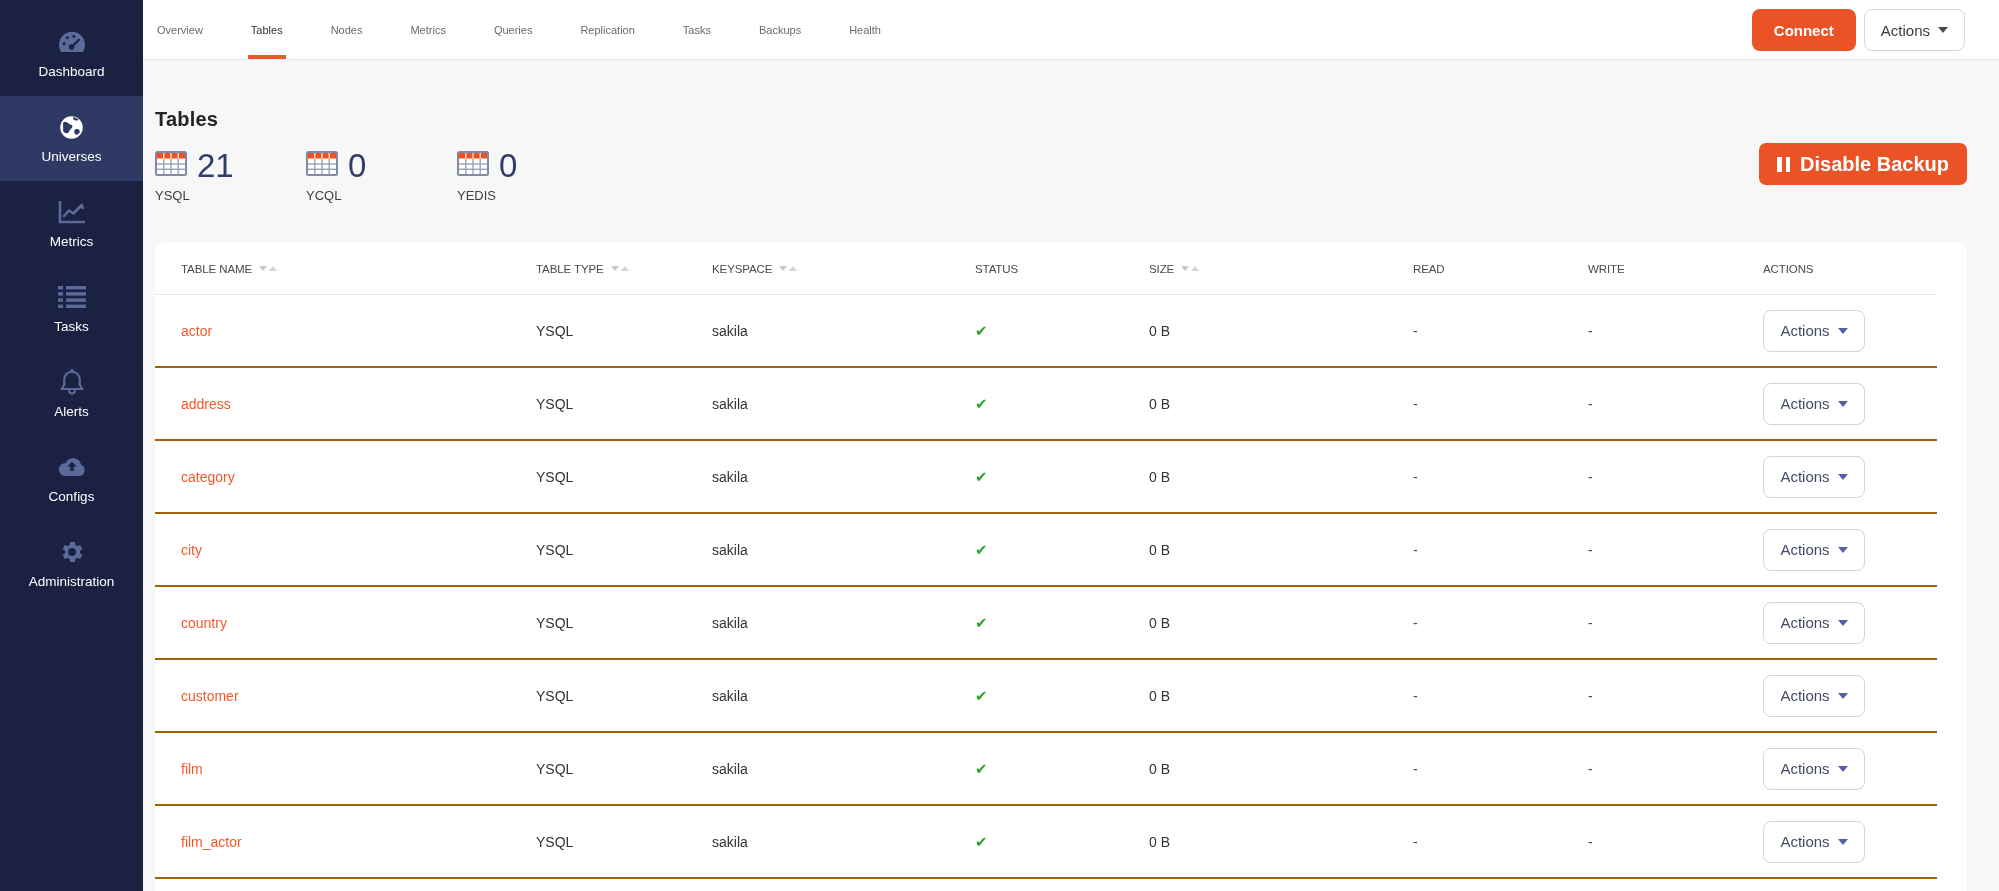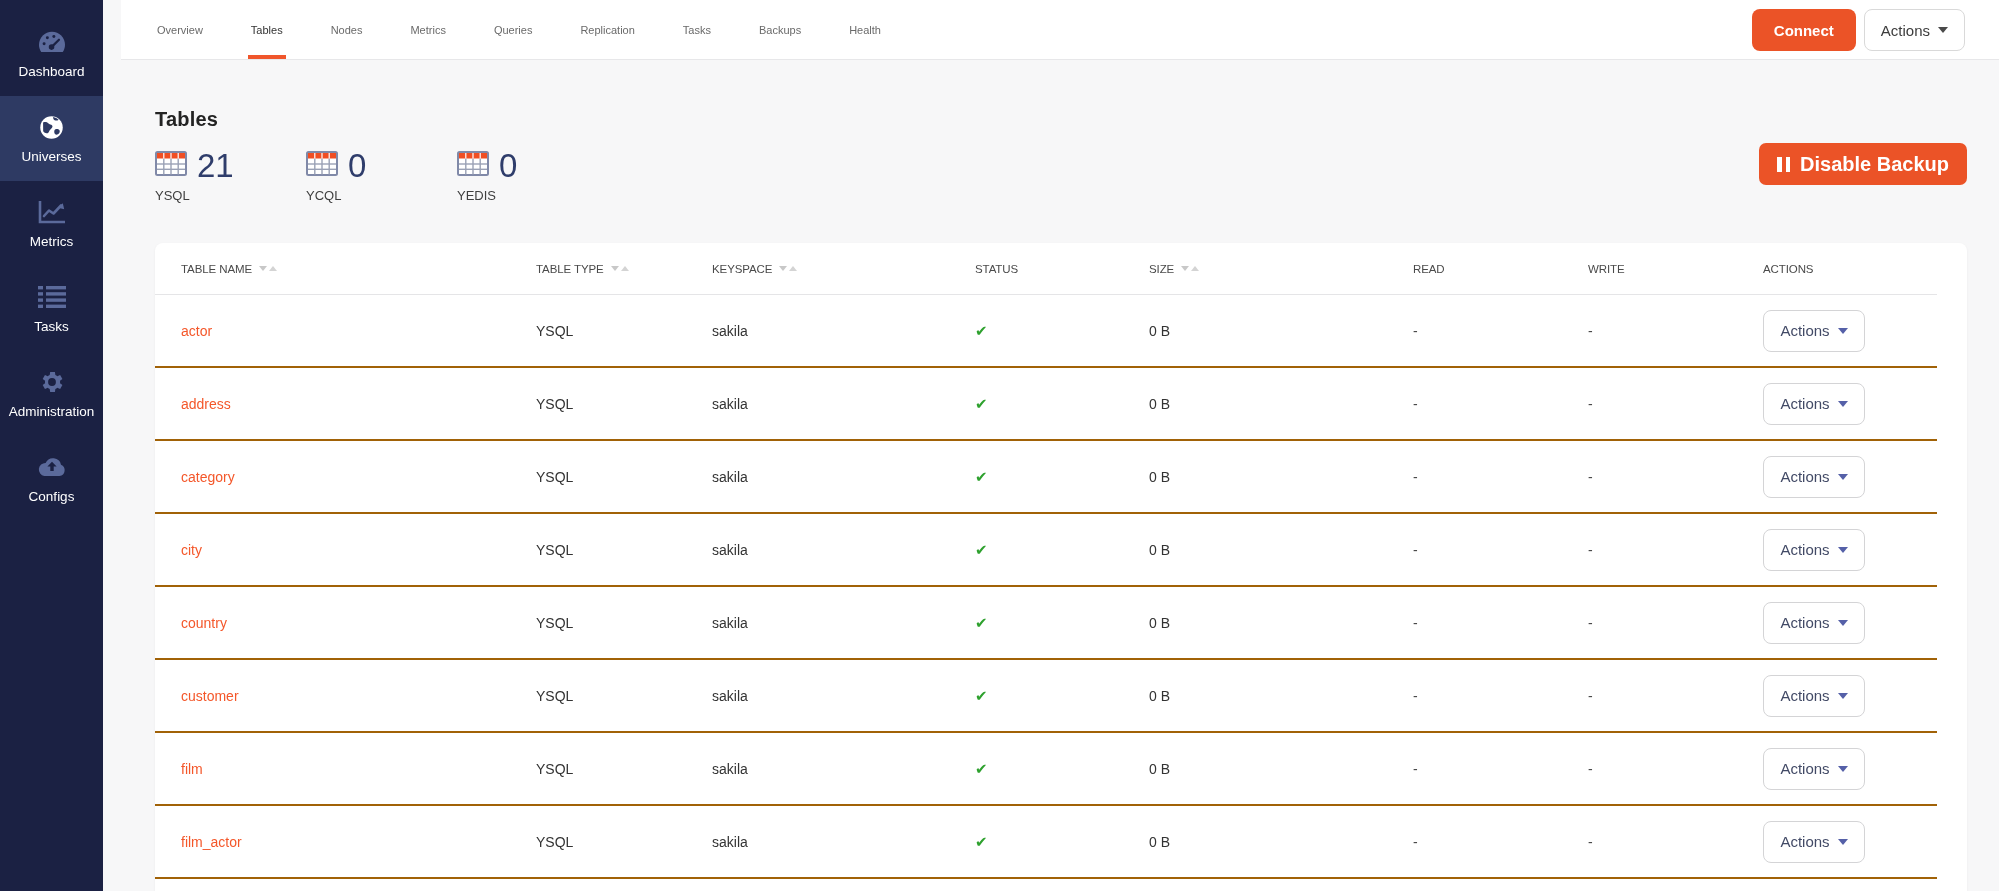--- a/index.html
+++ b/index.html
@@ -1,20 +1,20 @@
 <!DOCTYPE html>
 <html><head>
 <meta charset="utf-8">
 <style>
   * { margin:0; padding:0; box-sizing:border-box; }
   html,body { width:1999px; height:891px; overflow:hidden; }
   body { font-family:"Liberation Sans", sans-serif; background:#f7f7f8; position:relative; }
 
   
-  .sidebar { position:absolute; left:0; top:0; width:103px; height:891px; background:#1B2143; z-index:5; }
+  .sidebar { position:absolute; left:0; top:0; width:143px; height:891px; background:#1B2143; z-index:5; }
   .side-item { height:85px; display:flex; flex-direction:column; align-items:center; justify-content:center; gap:8px; cursor:pointer; }
   .side-item:first-child { margin-top:11px; }
   .side-item .side-icon { color:#5B6A9B; display:flex; align-items:center; justify-content:center; height:28px; }
   .side-item .side-label { color:#ffffff; font-size:13.5px; }
   .side-item.active { background:#2E3A63; }
   .side-item.active .side-icon { color:#ffffff; }
 
   
   .main { position:absolute; left:121px; top:0; width:1878px; height:891px; }
   .topbar { position:relative; height:60px; background:#ffffff; border-bottom:1px solid #e7e7e9; display:flex; align-items:stretch; }
@@ -104,34 +104,44 @@
           <rect x="0" y="12.4" width="5" height="3.4"></rect>
           <rect x="8" y="12.4" width="20" height="3.4"></rect>
           <rect x="0" y="18.6" width="5" height="3.4"></rect>
           <rect x="8" y="18.6" width="20" height="3.4"></rect>
         </svg>
       </span>
       <span class="side-label">Tasks</span>
     </div>
     <div class="side-item">
       <span class="side-icon">
-        <svg width="26" height="26" viewBox="0 0 24 24">
-          <path fill-rule="evenodd" fill="currentColor" d="M19.4 13.1a7.6 7.6 0 0 0 0-2.2l2.2-1.7-2.1-3.6-2.6 1a7.7 7.7 0 0 0-1.8-1.1L14.7 2.7 10.3 2.7 9.9 5.5c-.7.3-1.3.6-1.8 1.1l-2.6-1-2.1 3.6 2.2 1.7a7.6 7.6 0 0 0 0 2.2l-2.2 1.7 2.1 3.6 2.6-1c.5.5 1.1.8 1.8 1.1l.4 2.8h4.4l.4-2.8c.7-.3 1.3-.6 1.8-1.1l2.6 1 2.1-3.6-2.2-1.7zM12 15.6a3.6 3.6 0 1 1 0-7.2 3.6 3.6 0 0 1 0 7.2z"></path>
-        </svg>
-      </span>
-      <span class="side-label">Administration</span>
+        <svg width="26" height="28" viewBox="0 0 24 26">
+          <circle cx="12" cy="2.6" r="1.7" fill="currentColor"></circle>
+          <path d="M12 3.5a7.2 7.2 0 0 0-7.2 7.2v4.8L2.6 19.5h18.8l-2.2-4V10.7A7.2 7.2 0 0 0 12 3.5z" fill="none" stroke="currentColor" stroke-width="2"></path>
+          <path d="M9.2 21.5a2.9 2.9 0 0 0 5.6 0" fill="none" stroke="currentColor" stroke-width="2" stroke-linecap="round"></path>
+        </svg>
+      </span>
+      <span class="side-label">Alerts</span>
     </div>
     <div class="side-item">
       <span class="side-icon">
         <svg width="30" height="22" viewBox="0 0 30 22">
           <path d="M24 8.7A8.2 8.2 0 0 0 8.6 6.9 6.6 6.6 0 0 0 7.3 20h15.2A5.9 5.9 0 0 0 24 8.7z" fill="currentColor"></path>
           <path d="M15 5.8l4.6 4.7h-2.9v4.6h-3.4v-4.6h-2.9z" fill="#1B2143"></path>
         </svg>
       </span>
       <span class="side-label">Configs</span>
+    </div>
+    <div class="side-item">
+      <span class="side-icon">
+        <svg width="26" height="26" viewBox="0 0 24 24">
+          <path fill-rule="evenodd" fill="currentColor" d="M19.4 13.1a7.6 7.6 0 0 0 0-2.2l2.2-1.7-2.1-3.6-2.6 1a7.7 7.7 0 0 0-1.8-1.1L14.7 2.7 10.3 2.7 9.9 5.5c-.7.3-1.3.6-1.8 1.1l-2.6-1-2.1 3.6 2.2 1.7a7.6 7.6 0 0 0 0 2.2l-2.2 1.7 2.1 3.6 2.6-1c.5.5 1.1.8 1.8 1.1l.4 2.8h4.4l.4-2.8c.7-.3 1.3-.6 1.8-1.1l2.6 1 2.1-3.6-2.2-1.7zM12 15.6a3.6 3.6 0 1 1 0-7.2 3.6 3.6 0 0 1 0 7.2z"></path>
+        </svg>
+      </span>
+      <span class="side-label">Administration</span>
     </div>
   </nav>
 
 <div class="main">
   <header class="topbar">
     <div class="tab-bar">
         <div class="tab">Overview</div>
         <div class="tab active">Tables</div>
         <div class="tab">Nodes</div>
         <div class="tab">Metrics</div>

